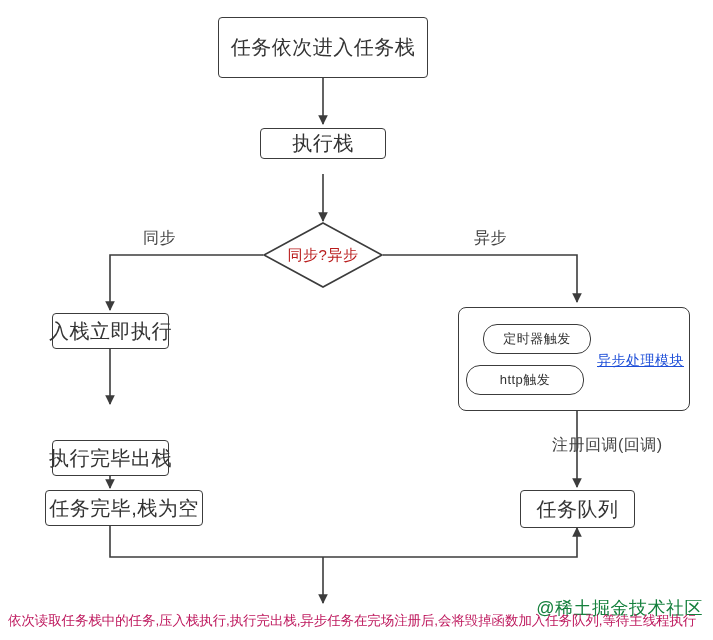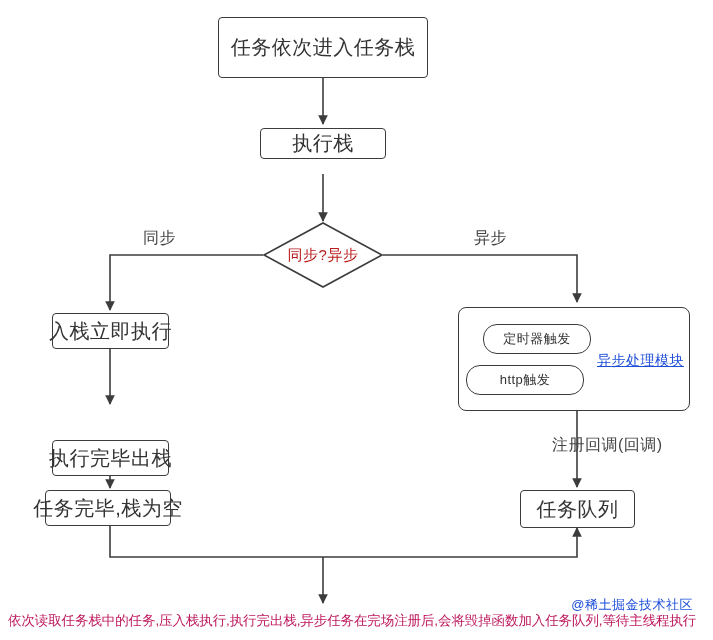--- a/index.html
+++ b/index.html
@@ -92,24 +92,24 @@
     top: 612px;
     width: 700px;
     font-size: 13.5px;
     color: #be185d;
     letter-spacing: -0.1px;
     white-space: nowrap;
     z-index: 4;
   }
   .watermark {
     position: absolute;
-    right: 20px;
+    right: 10px;
     top: 596px;
-    font-size: 13px;
-    color: #1d4ed8;
+    font-size: 18px;
+    color: #15803d;
     letter-spacing: 0.5px;
     white-space: nowrap;
     z-index: 4;
   }
 </style>
 </head>
 <body>
 
 <div id="canvas">
 
@@ -158,21 +158,21 @@
   <div class="edge-label" style="left:143px; top:228px;">同步</div>
   <div class="edge-label" style="left:474px; top:228px;">异步</div>
   <div class="edge-label" style="left:552px; top:435px;">注册回调(回调)</div>
 
   <div class="node" style="left:52px; top:313px; width:117px; height:36px;justify-content:center;">
     <span>入栈立即执行</span>
   </div>
   <div class="node" style="left:52px; top:407px; width:117px; height:36px;margin-top:33px;">
     <span>执行完毕出栈</span>
   </div>
-  <div class="node" style="left:45px; top:490px; width:126px; height:36px;">
+  <div class="node" style="left:45px; top:490px; width:158px; height:36px;">
     <span>任务完毕,栈为空</span>
   </div>
 
   <div class="container-node" style="left:458px; top:307px; width:232px; height:104px;"></div>
   <div class="container-label" style="left:597px; top:352px;">异步处理模块</div>
   <div class="node small" style="left:483px; top:324px; width:108px; height:30px;">
     <span>定时器触发</span>
   </div>
   <div class="node small" style="left:466px; top:365px; width:118px; height:30px;">
     <span>http触发</span>

